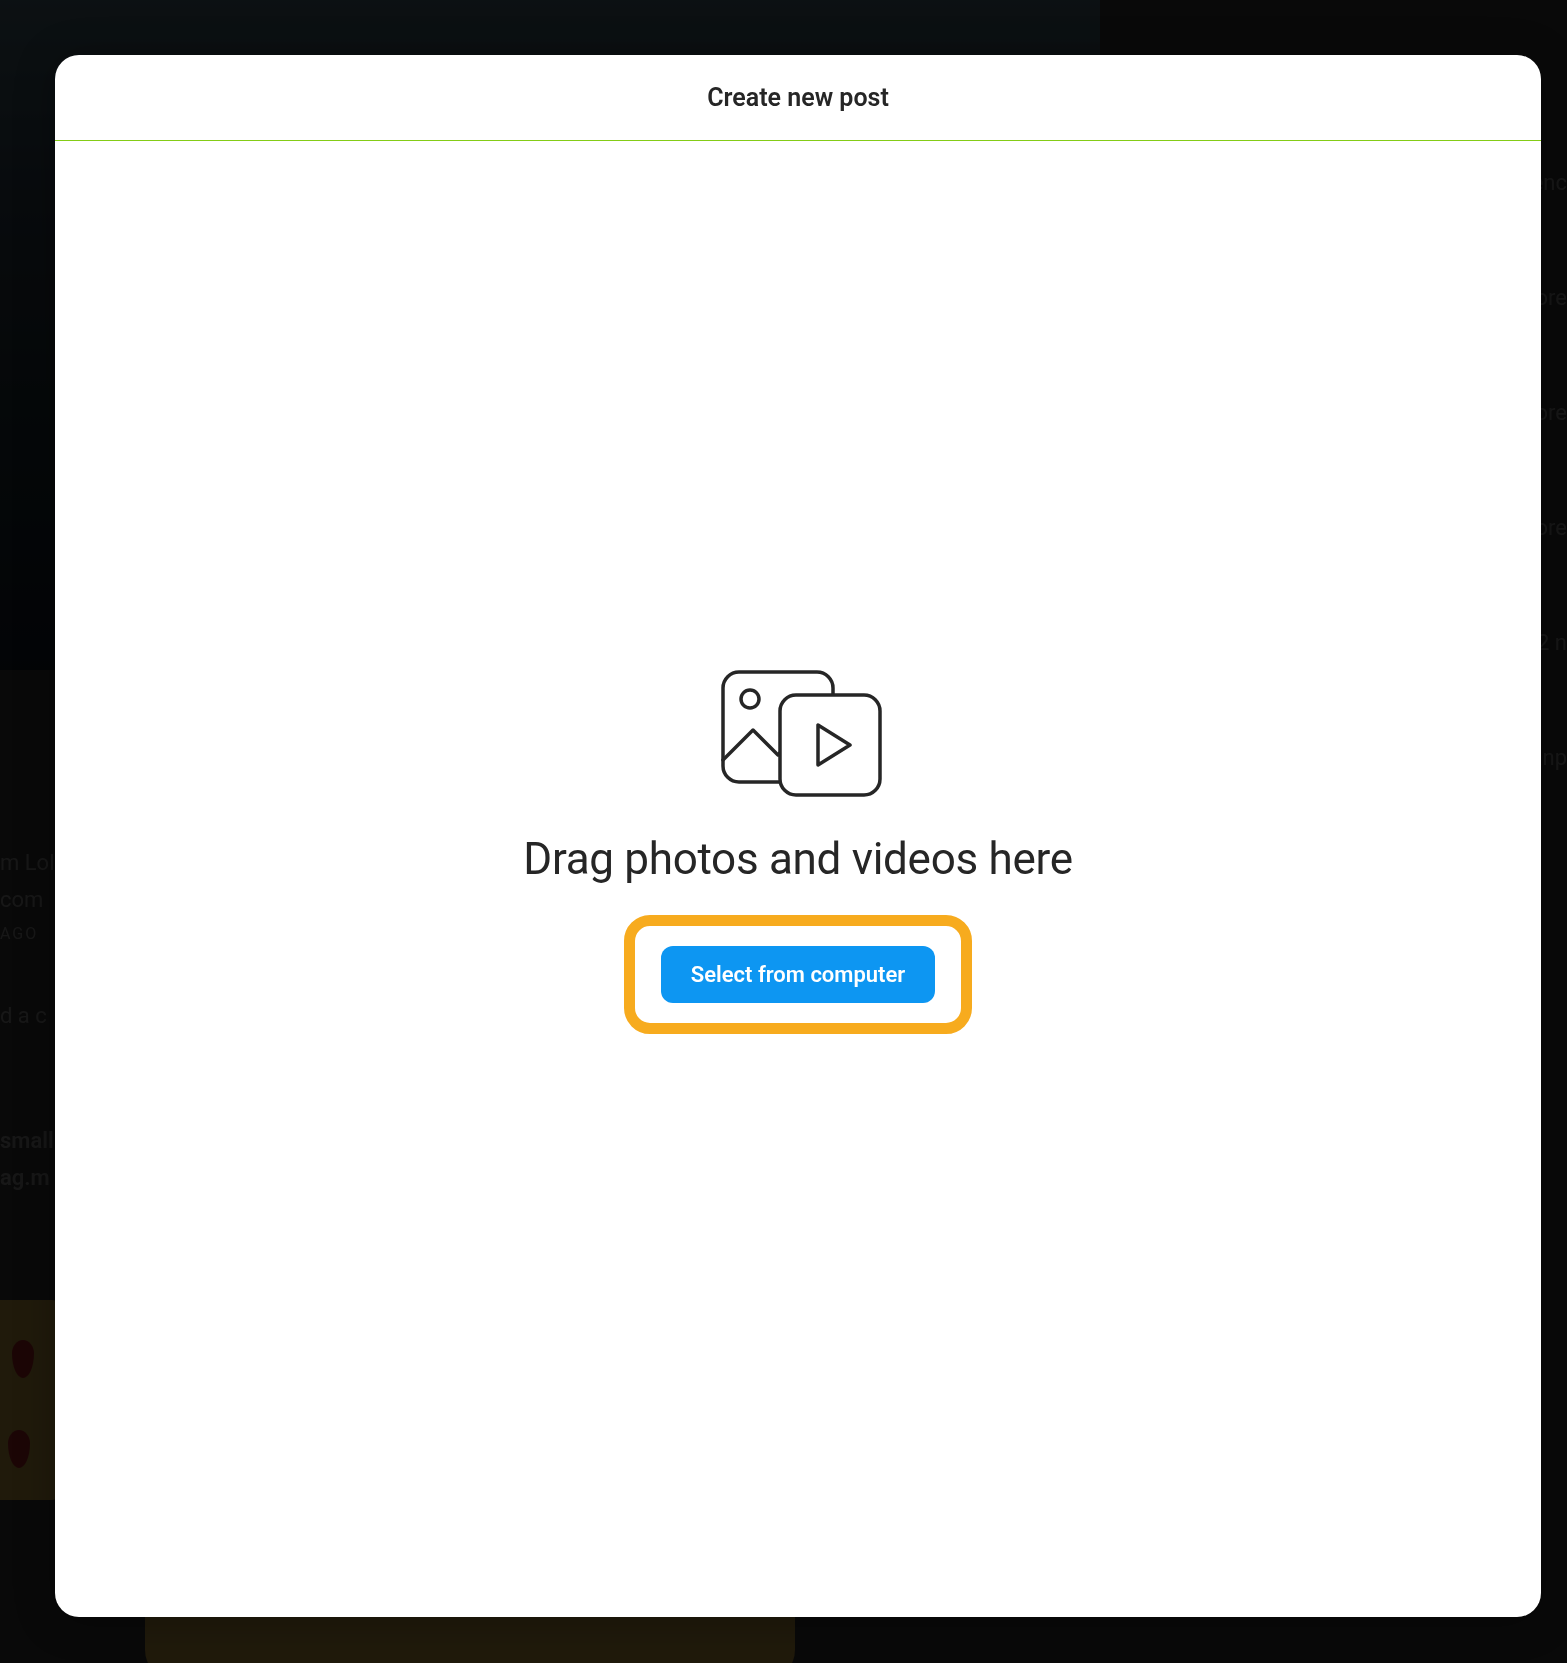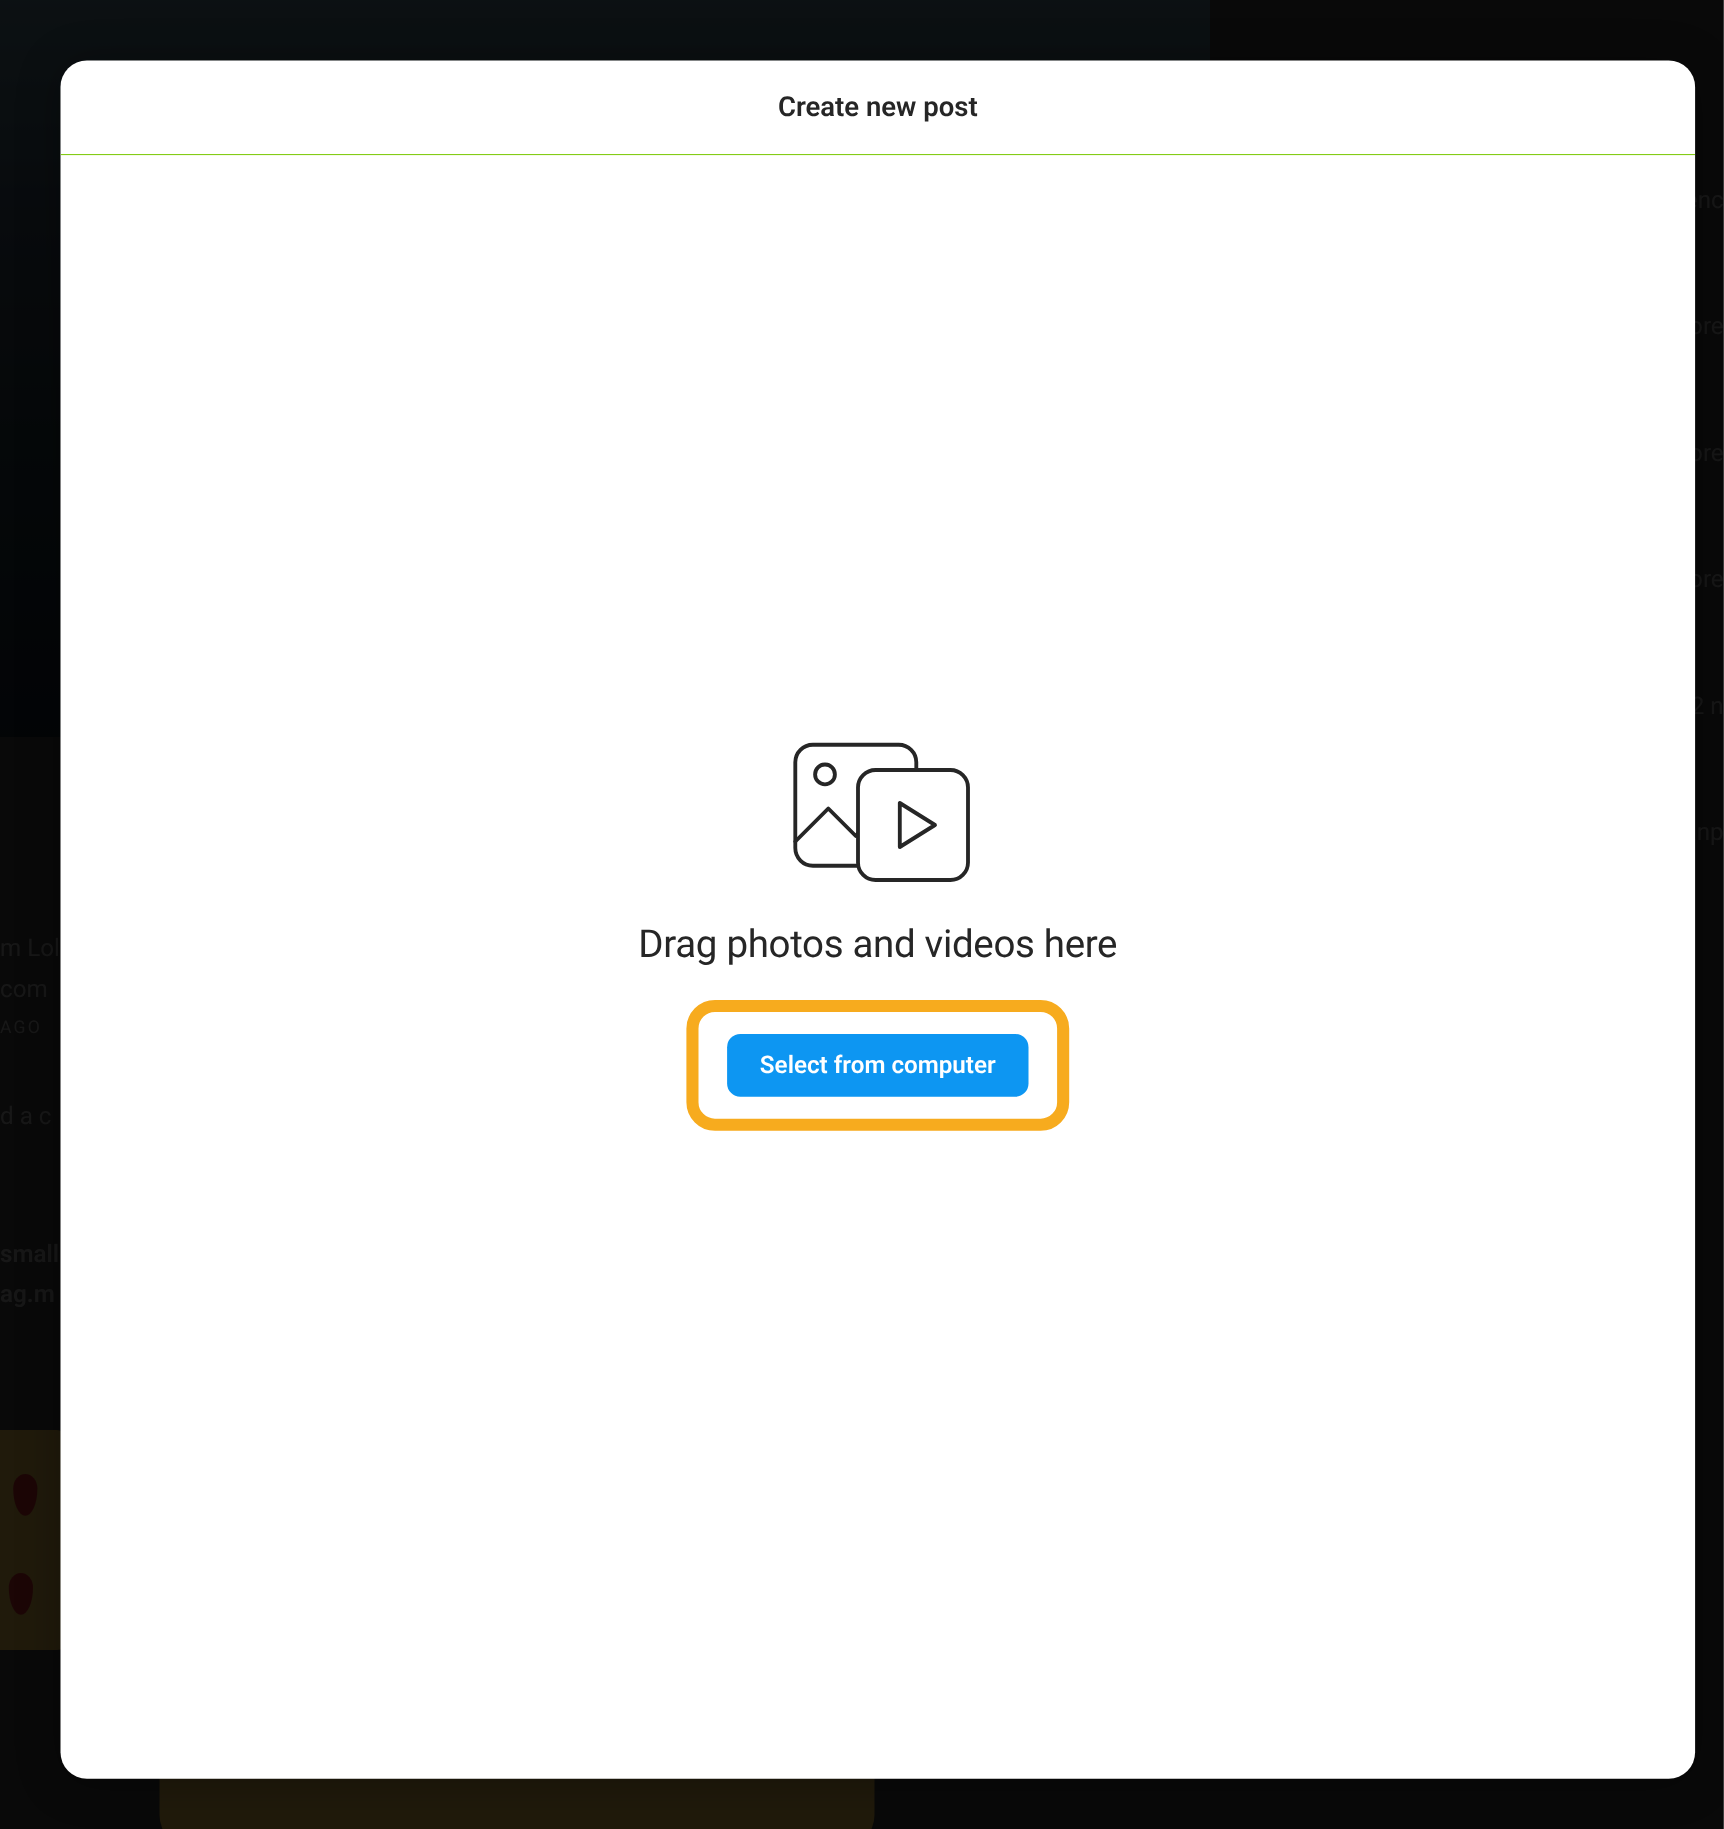--- a/index.html
+++ b/index.html
@@ -131,21 +131,21 @@
     
     .icon-wrapper {
       margin-bottom: 28px;
     }
     
     .media-icon svg {
       display: block;
     }
     
     .drag-text {
-      font-size: 35px;
+      font-size: 44px;
       color: #262626;
       font-weight: 400;
       margin-bottom: 30px;
       letter-spacing: -0.3px;
     }
     
     .highlight-ring {
       padding: 20px 26px;
       border: 11px solid #f7ab1e;
       border-radius: 26px;

